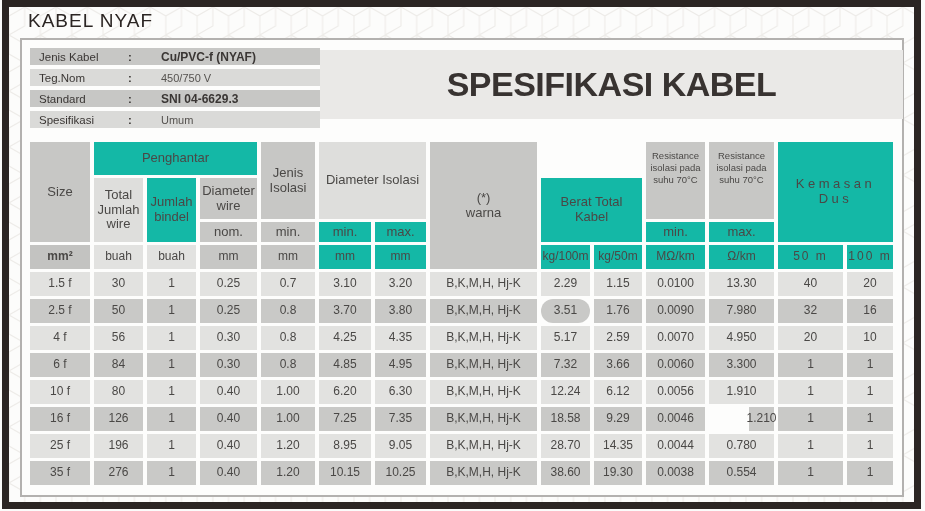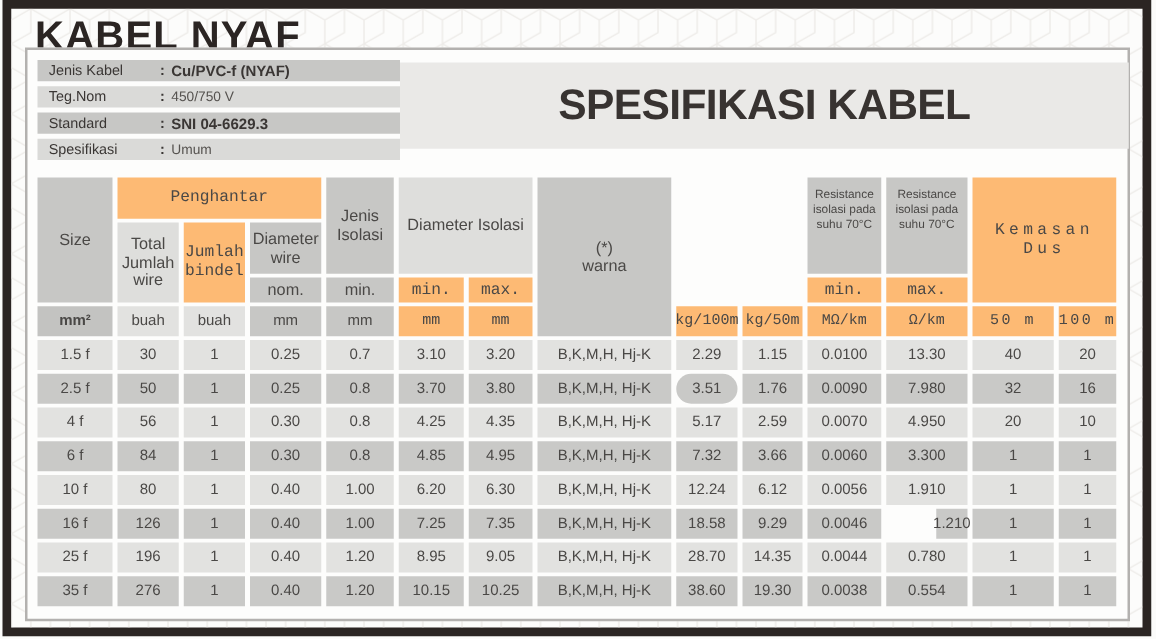--- a/index.html
+++ b/index.html
@@ -2,50 +2,50 @@
 <html><head>
 <meta charset="utf-8">
 <style>
   html,body{margin:0;padding:0;background:#fbfbfa;}
   .stage{position:relative;width:925px;height:511px;overflow:hidden;
          font-family:"Liberation Sans","DejaVu Sans",sans-serif;color:#4a4846;}
   .frame{position:absolute;left:2px;top:0;right:4px;bottom:2px;
          border:7px solid #2b2523;background:#fcfcfb;}
   .hexbg{position:absolute;inset:0;width:100%;height:100%;}
 
-  .page-title{position:absolute;left:19px;top:3px;font-size:32px;font-weight:bold;
+  .page-title{position:absolute;left:19px;top:3px;font-size:19px;font-weight:normal;
               letter-spacing:1px;color:#2b2523;}
 
   .panel{position:absolute;left:11px;top:31px;width:884px;height:459px;
          background:#fdfdfc;border:2px solid #b3b1af;box-sizing:border-box;}
 
   
   .info{position:absolute;left:8px;top:8px;width:290px;display:flex;
         flex-direction:column;gap:4px;}
   .info-row{height:17px;display:flex;align-items:center;font-size:11.5px;padding:0 0 0 9px;}
   .info-row:nth-child(odd){background:#c7c7c5;}
   .info-row:nth-child(even){background:#dadad8;}
   .info-label{font-weight:normal;width:84px;color:#3a3634;}
   .info-sep{font-weight:bold;width:14px;text-align:center;color:#3a3634;}
-  .info-val{color:#55524f;font-size:11px;}
+  .info-val{color:#55524f;font-size:11px;margin-left:24px;}
   .info-row:nth-child(1) .info-val,.info-row:nth-child(3) .info-val{font-weight:bold;font-size:12px;color:#3a3634;}
 
   
   .banner{position:absolute;left:298px;top:10px;width:583px;height:69px;background:#eae9e7;
           display:flex;align-items:center;justify-content:center;}
   .banner span{font-size:34px;font-weight:bold;color:#383331;letter-spacing:-0.5px;}
 
   
   .spec-table{position:absolute;left:8px;top:102px;display:grid;
      grid-template-columns:60px 49px 49px 57px 54px 52px 51px 107px 49px 48px 59px 65px 65px 46px;
      grid-template-rows:33px 41px 20px 24px repeat(8,24px);
      row-gap:3px;column-gap:4px;}
   .cell{display:flex;align-items:center;justify-content:center;text-align:center;
         font-size:13px;line-height:1.15;color:#4a4846;}
-  .lt{background:#fdba74;font-family:Liberation Mono, monospace;}   
+  .lt{background:#14b8a6;}   
   .ml{background:#dededc;}   
   .md{background:#c7c7c5;}   
   .unit{font-size:12px;}
   .u-bold{font-weight:bold;background:#c3c3c1;}
   .small{font-size:9.5px;line-height:1.25;}
   .ls-wide{letter-spacing:3.5px;padding:0 20px;}
   .ls-med{letter-spacing:2px;}
   .data{font-size:12px;}
   .data.light{background:#e2e2e0;}
   .data.dark{background:#c9c9c7;}
@@ -109,20 +109,21 @@
         <div class="cell md" style="grid-area:3/5/4/6">min.</div>
         <div class="cell ml" style="grid-area:1/6/3/8">Diameter Isolasi</div>
         <div class="cell lt" style="grid-area:3/6/4/7">min.</div>
         <div class="cell lt" style="grid-area:3/7/4/8">max.</div>
 
         <div class="cell md" style="grid-area:1/8/5/9;flex-direction:column">
           <span>(*)</span>
           <span>warna</span>
         </div>
 
+        <div class="cell lt" style="grid-area:2/9/4/11;padding:0 18px">Berat Total Kabel</div>
 
         <div class="cell md small" style="grid-area:1/11/3/12;padding:0 2px;align-items:flex-start;padding-top:8px">Resistance isolasi pada suhu 70°C</div>
         <div class="cell lt" style="grid-area:3/11/4/12">min.</div>
         <div class="cell md small" style="grid-area:1/12/3/13;padding:0 6px;align-items:flex-start;padding-top:8px">Resistance isolasi pada suhu 70°C</div>
         <div class="cell lt" style="grid-area:3/12/4/13">max.</div>
 
         <div class="cell lt ls-wide" style="grid-area:1/13/4/15">Kemasan Dus</div>
 
         <div class="cell unit u-bold" style="grid-area:4/1/5/2">mm²</div>
         <div class="cell unit light data" style="grid-area:4/2/5/3">buah</div>

